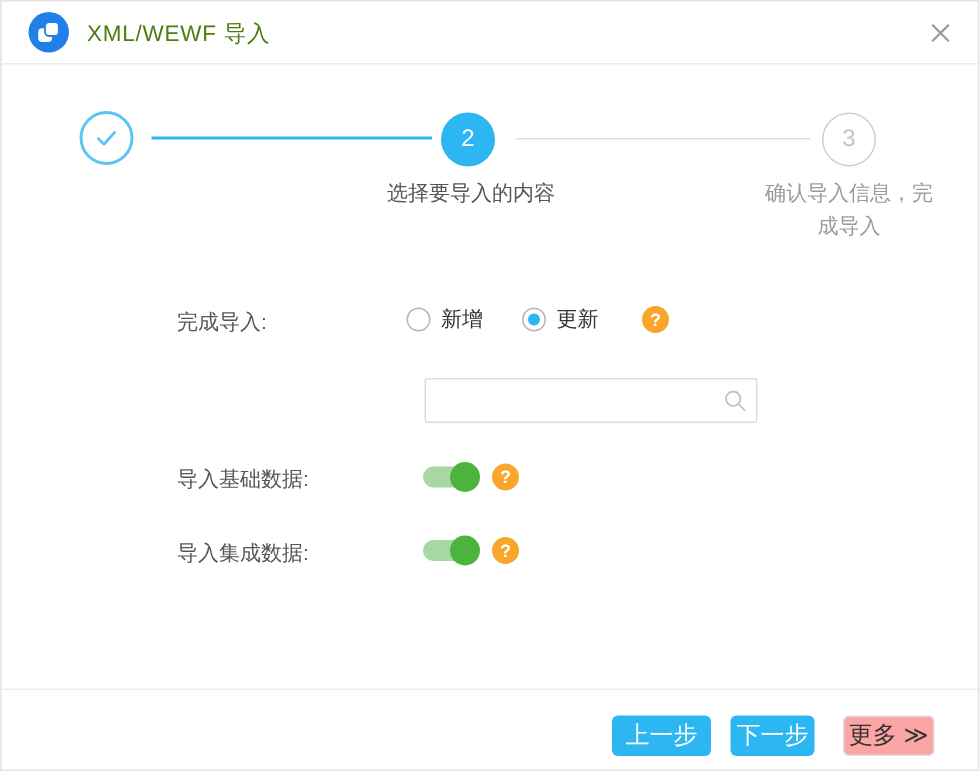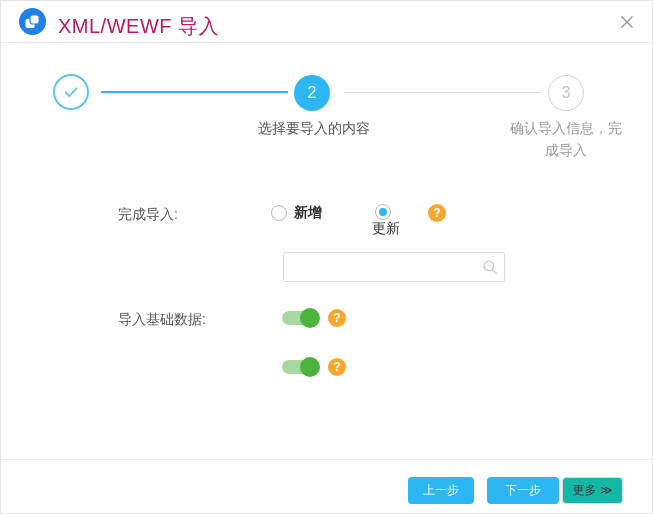--- a/index.html
+++ b/index.html
@@ -7,21 +7,21 @@
   .window {
     position: relative; width: 653px; height: 514px; background: #fff;
     border: 1px solid #e3e3e3; overflow: hidden;
   }
   
   .titlebar { position: absolute; left: 0; top: 0; width: 100%; height: 42px; border-bottom: 1px solid #ebebeb; }
   .app-icon {
     position: absolute; left: 18px; top: 7px; width: 27px; height: 27px; border-radius: 50%;
     background: #2080e8; display: flex; align-items: center; justify-content: center;
   }
-  .titlebar-title { position: absolute; left: 57px; top: 12px; font-size: 20px; color: #be185d; font-weight: 500; letter-spacing: .5px; }
+  .titlebar-title { position: absolute; left: 57px; top: 12px; font-size: 15px; color: #4d7c0f; font-weight: 500; letter-spacing: .5px; }
   .close-btn { position: absolute; right: 14px; top: 10px; width: 22px; height: 22px; display: flex; align-items: center; justify-content: center; cursor: pointer; }
   
   .step-circle { position: absolute; width: 36px; height: 36px; border-radius: 50%; display: flex; align-items: center; justify-content: center; font-size: 16px; }
   .step-done   { left: 52px;  top: 73px; background: #fff; border: 2px solid #5bc5f2; }
   .step-active { left: 293px; top: 74px; background: #2cb6f2; color: #fff; }
   .step-pending{ left: 547px; top: 74px; background: #fff; border: 1px solid #cfcfcf; color: #c3c3c3; }
   .step-line-1 { position: absolute; left: 100px; top: 90px; width: 187px; height: 2px; background: #2cb6f2; }
   .step-line-2 { position: absolute; left: 343px; top: 91px; width: 196px; height: 1px; background: #dcdcdc; }
   .step-label { position: absolute; top: 116px; font-size: 14px; text-align: center; line-height: 22px; }
   .step-label-1 { left: 14px;  width: 120px; color: #9a9a9a; }
@@ -41,25 +41,25 @@
     position: absolute; left: 282px; top: 251px; width: 222px; height: 30px;
     border: 1px solid #dcdcdc; border-radius: 2px; padding: 0 28px 0 8px; font-size: 13px; color: #333; outline: none;
     font-family: "Liberation Sans", "DejaVu Sans", sans-serif;
   }
   .search-icon { position: absolute; left: 481px; top: 258px; width: 16px; height: 16px; cursor: pointer; }
   .toggle { position: absolute; left: 281px; width: 38px; height: 20px; cursor: pointer; }
   .toggle-track { position: absolute; left: 0; top: 3px; width: 31px; height: 14px; border-radius: 7px; background: #a8d8a2; }
   .toggle-knob { position: absolute; right: 0; top: 0; width: 20px; height: 20px; border-radius: 50%; background: #4cb43c; }
   
   .footer-divider { position: absolute; left: 0; top: 458px; width: 100%; height: 1px; background: #ebebeb; }
-  .btn { position: absolute; top: 476px; height: 27px; border: none; border-radius: 4px; font-size: 12px; cursor: pointer; font-family: "Liberation Sans", "DejaVu Sans", sans-serif; }
+  .btn { position: absolute; top: 476px; height: 27px; border: none; border-radius: 4px; font-size: 16px; cursor: pointer; font-family: "Liberation Sans", "DejaVu Sans", sans-serif; }
   .btn-blue { background: #2cb6f2; color: #fff; }
   .btn-prev { left: 407px; width: 66px; }
-  .btn-next { left: 486px; width: 72px; }
-  .btn-more { left: 561px; width: 61px; background: #14b8a6; border: 1px solid #dcdcdc; color: #333; }
+  .btn-next { left: 486px; width: 56px; }
+  .btn-more { left: 561px; width: 61px; background: #fca5a5; border: 1px solid #dcdcdc; color: #333; }
 </style>
 </head>
 <body>
 
 <div class="window">
 
   <div class="titlebar">
     <div class="app-icon">
       <svg width="15" height="15" viewBox="0 0 15 15">
         <rect x="0.5" y="4.8" width="9.2" height="9.2" rx="2.6" fill="#ffffff"></rect>
@@ -85,45 +85,46 @@
     <span>2</span>
   </div>
   <div class="step-line-2"></div>
   <div class="step-circle step-pending">
     <span>3</span>
   </div>
   <div class="step-label step-label-3">确认导入信息，完成导入</div>
   <div class="step-label step-label-2">选择要导入的内容</div>
 
   <div class="form-label" style="top:205px;">完成导入:</div>
-  <div class="radio-option" style="left:270px;font-weight:bold;">
+  <div class="radio-option" style="left:270px;">
     <span class="radio-circle"></span>
     <span class="radio-text">新增</span>
   </div>
-  <div class="radio-option" style="left:364px;flex-direction:column;">
+  <div class="radio-option" style="left:347px;">
     <span class="radio-circle">
         <span class="radio-dot"></span>
       </span>
     <span class="radio-text">更新</span>
   </div>
   <div class="help-icon" style="left:427px; top:203px;">?</div>
 
   <input class="path-input" type="text" placeholder="" style="">
   <svg class="search-icon" viewBox="0 0 20 20">
     <circle cx="8.5" cy="8.5" r="6" fill="none" stroke="#c3c3c3" stroke-width="1.5"></circle>
     <line x1="13" y1="13" x2="18" y2="18" stroke="#c3c3c3" stroke-width="1.5" stroke-linecap="round"></line>
   </svg>
 
   <div class="form-label" style="top:310px;text-align:center;">导入基础数据:</div>
   <div class="toggle" style="top:307px;">
     <span class="toggle-track"></span>
     <span class="toggle-knob"></span>
   </div>
   <div class="help-icon" style="left:327px; top:308px;">?</div>
 
+  <div class="form-label" style="top:359px;">导入集成数据:</div>
   <div class="toggle" style="top:356px;">
     <span class="toggle-track"></span>
     <span class="toggle-knob"></span>
   </div>
   <div class="help-icon" style="left:327px; top:357px;">?</div>
 
   <div class="footer-divider"></div>
   <button class="btn btn-blue btn-prev">上一步</button>
   <button class="btn btn-blue btn-next">下一步</button>
   <button class="btn btn-more">更多 ≫</button>

